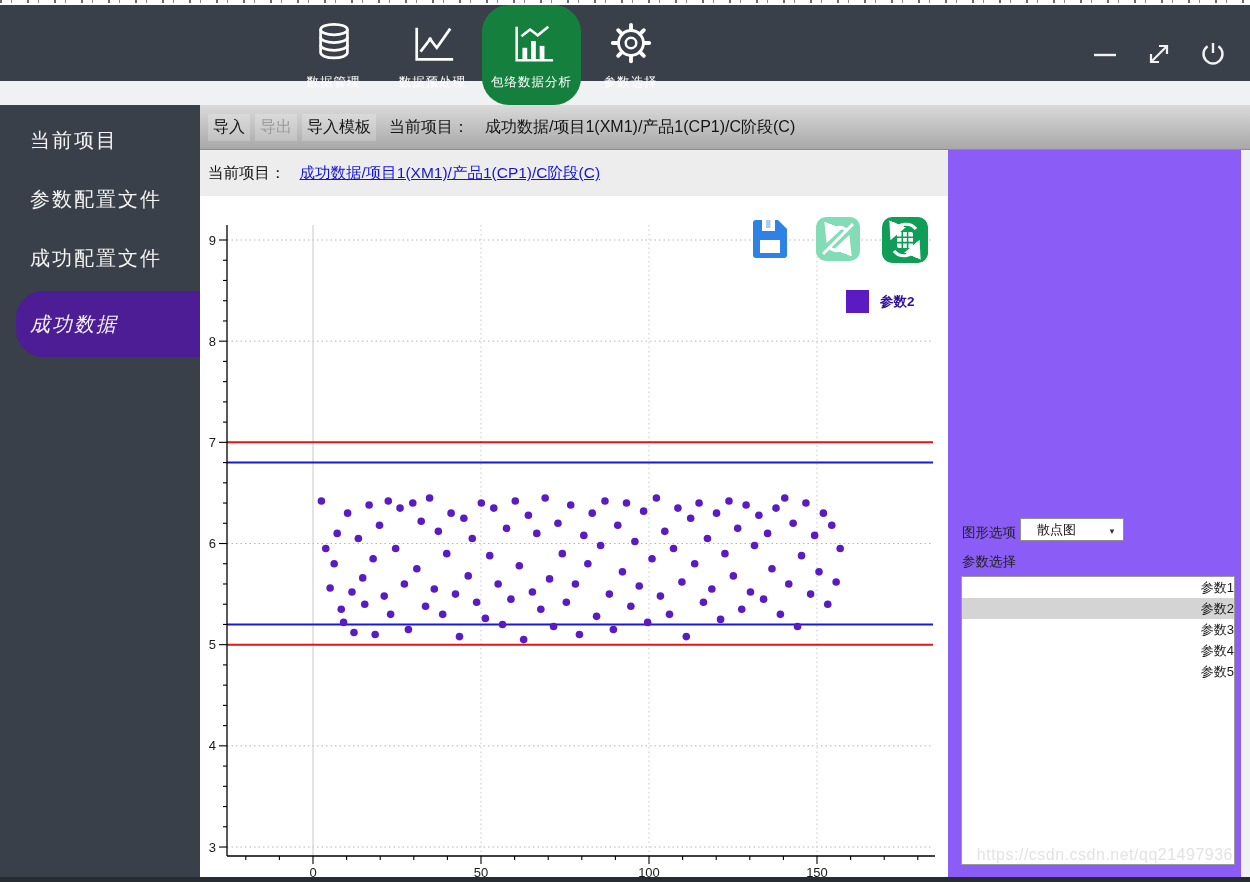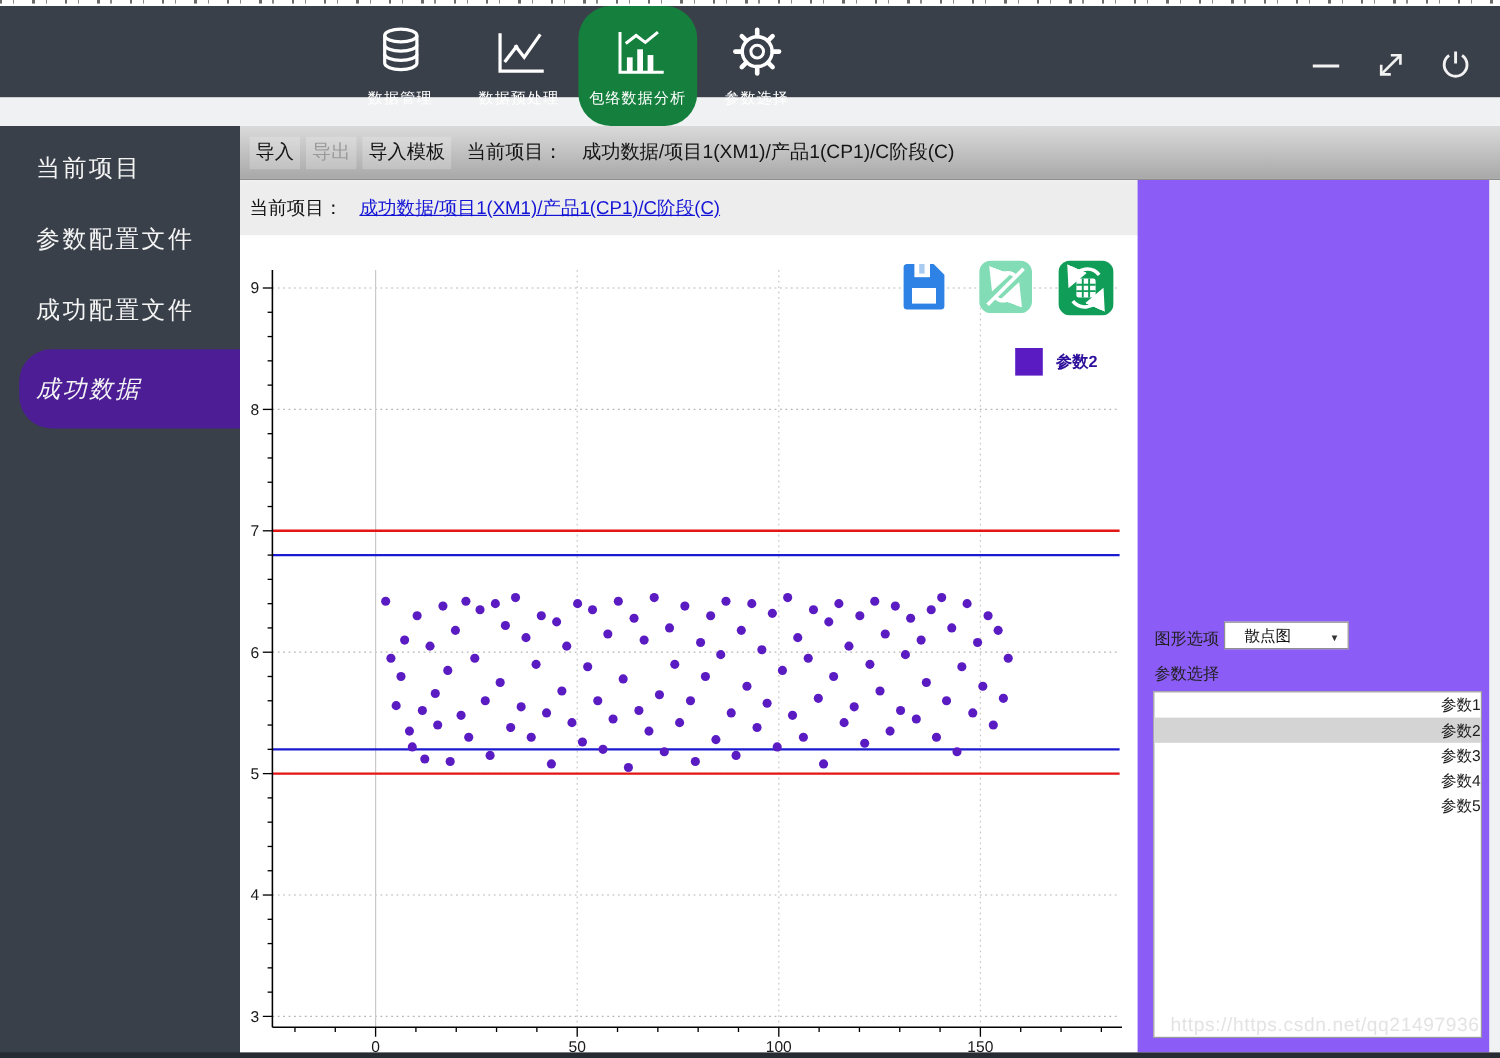--- a/index.html
+++ b/index.html
@@ -427,16 +427,16 @@
     <span class="caret">▼</span>
   </div>
   <span class="param-label">参数选择</span>
   <div class="listbox">
     <div class="list-item">参数1</div>
     <div class="list-item selected">参数2</div>
     <div class="list-item">参数3</div>
     <div class="list-item">参数4</div>
     <div class="list-item">参数5</div>
   </div>
-  <span class="watermark">https://https.csdn.net/qq21497936</span>
+  <span class="watermark">https://csdn.csdn.net/qq21497936</span>
 </div>
 
 <div id="bottomstrip"></div>
 
 </body></html>

